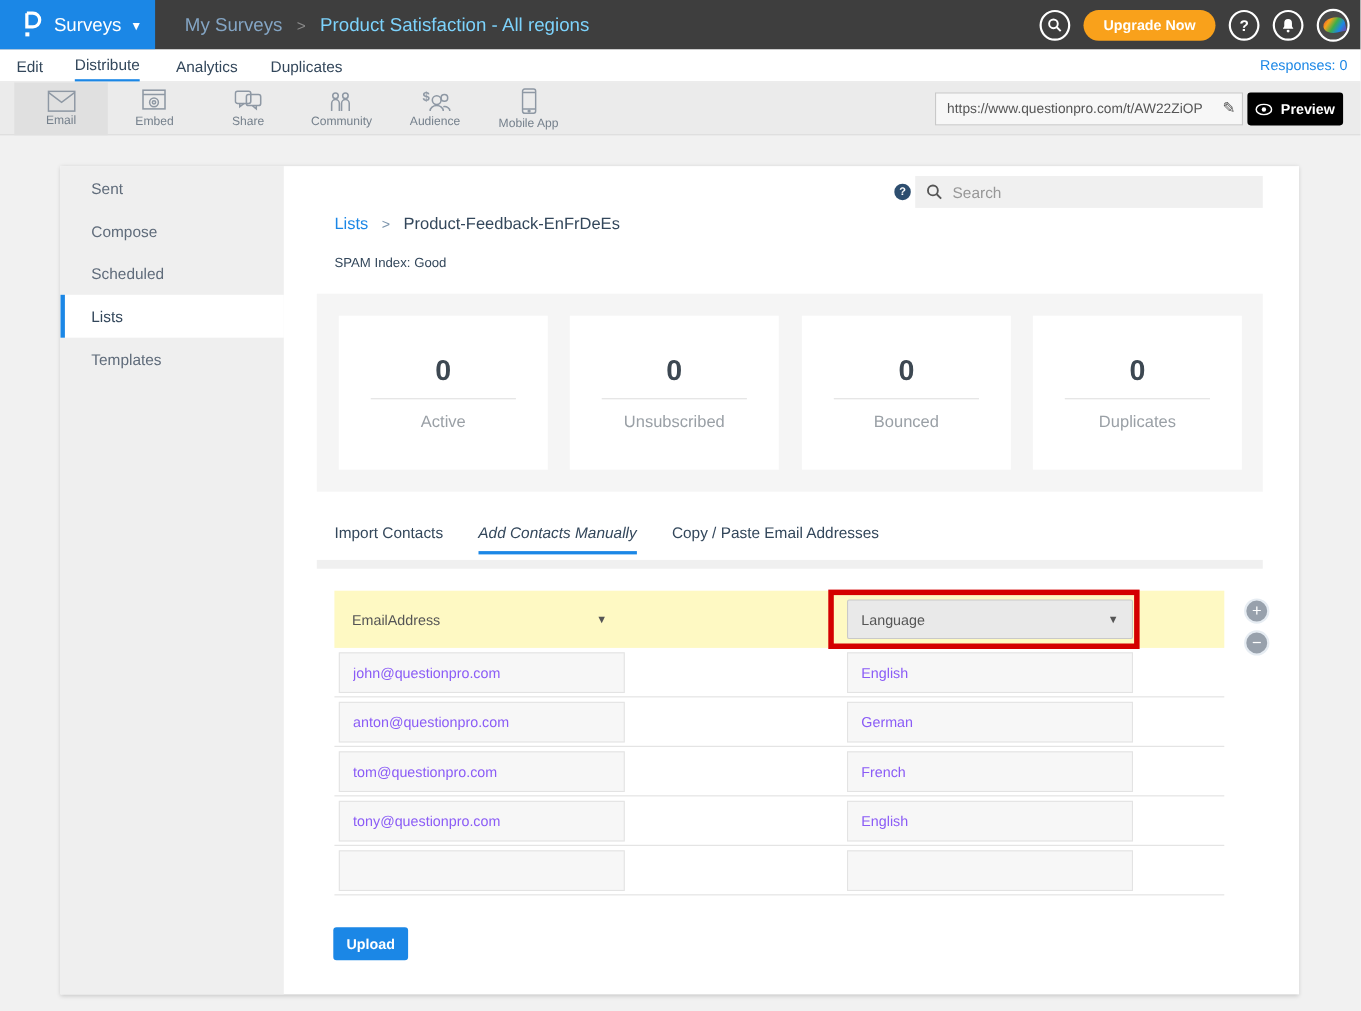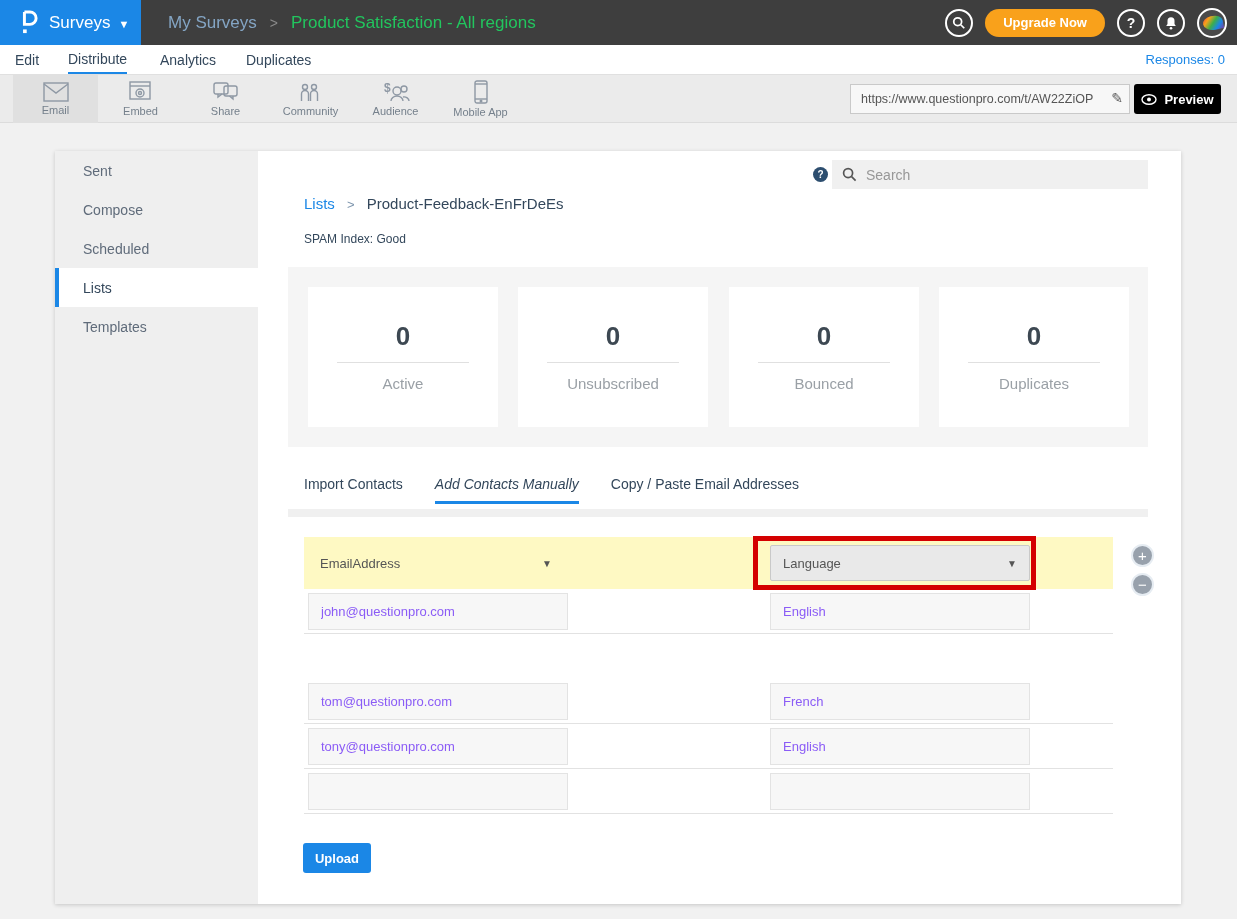--- a/index.html
+++ b/index.html
@@ -8,21 +8,21 @@
 
   
   .topbar { position:absolute; left:0; top:0; width:1237px; height:45px; background:#3e3e3e; }
   .logo-block { position:absolute; left:0; top:0; width:141px; height:45px; background:#1b87e6; display:flex; align-items:center; padding-left:18px; cursor:pointer; }
   .logo-p { width:22px; height:28px; margin-right:9px; }
   .app-menu-label { color:#fff; font-size:17px; }
   .app-menu-caret { color:#fff; font-size:11px; margin-left:8px; margin-top:2px; }
   .top-breadcrumb { position:absolute; left:168px; top:0; height:45px; display:flex; align-items:center; font-size:17px; }
   .top-breadcrumb .parent { color:#84a5c4; cursor:pointer; }
   .top-breadcrumb .chev { color:#8a8a8a; margin:0 13px; font-size:14px; }
-  .top-breadcrumb .current { color:#22c55e; }
+  .top-breadcrumb .current { color:#7dd3fc; }
   .top-icons { position:absolute; right:10px; top:0; height:45px; display:flex; align-items:center; gap:12px; }
   .circle-icon { width:28px; height:28px; border-radius:50%; border:2px solid #fff; display:flex; align-items:center; justify-content:center; color:#fff; font-size:14px; font-weight:bold; cursor:pointer; background:transparent; }
   .upgrade-btn { height:28px; padding:0 18px; background:#f9a11b; border:none; border-radius:15px; color:#fff; font-size:13px; font-weight:bold; cursor:pointer; font-family:inherit; }
   .avatar { width:30px; height:30px; border-radius:50%; border:2px solid #fff; background:#4a4a4a; position:relative; overflow:hidden; cursor:pointer; }
   .avatar::after { content:""; position:absolute; left:4px; top:6px; width:20px; height:14px; border-radius:50% 50% 0 60%; background:linear-gradient(135deg,#e8413c 0%,#f9a11b 25%,#3dae49 50%,#1b87e6 75%,#7b3fa0 100%); transform:rotate(-12deg); }
 
   
   .surveynav { position:absolute; left:0; top:45px; width:1237px; height:30px; background:#fff; border-bottom:1px solid #e0e0e0; }
   .surveynav .tab { position:absolute; top:0; height:29px; display:flex; align-items:center; font-size:14px; color:#33475b; cursor:pointer; }
   .tab-edit { left:15px; }
@@ -278,20 +278,24 @@
       <div class="red-box"></div>
     </div>
 
     <button class="round-btn btn-plus">+</button>
     <button class="round-btn btn-minus">−</button>
 
     <div class="crow" style="top:438px">
       <input class="in-email" value="john@questionpro.com" style="">
       <input class="in-lang" value="English" style="">
     </div>
+    <div class="crow" style="top:483px">
+      <input class="in-email" value="anton@questionpro.com" style="">
+      <input class="in-lang" value="German" style="">
+    </div>
     <div class="crow" style="top:528px">
       <input class="in-email" value="tom@questionpro.com" style="">
       <input class="in-lang" value="French" style="">
     </div>
     <div class="crow" style="top:573px">
       <input class="in-email" value="tony@questionpro.com" style="">
       <input class="in-lang" value="English" style="">
     </div>
     <div class="crow" style="top:618px">
       <input class="in-email" value="" style="">

